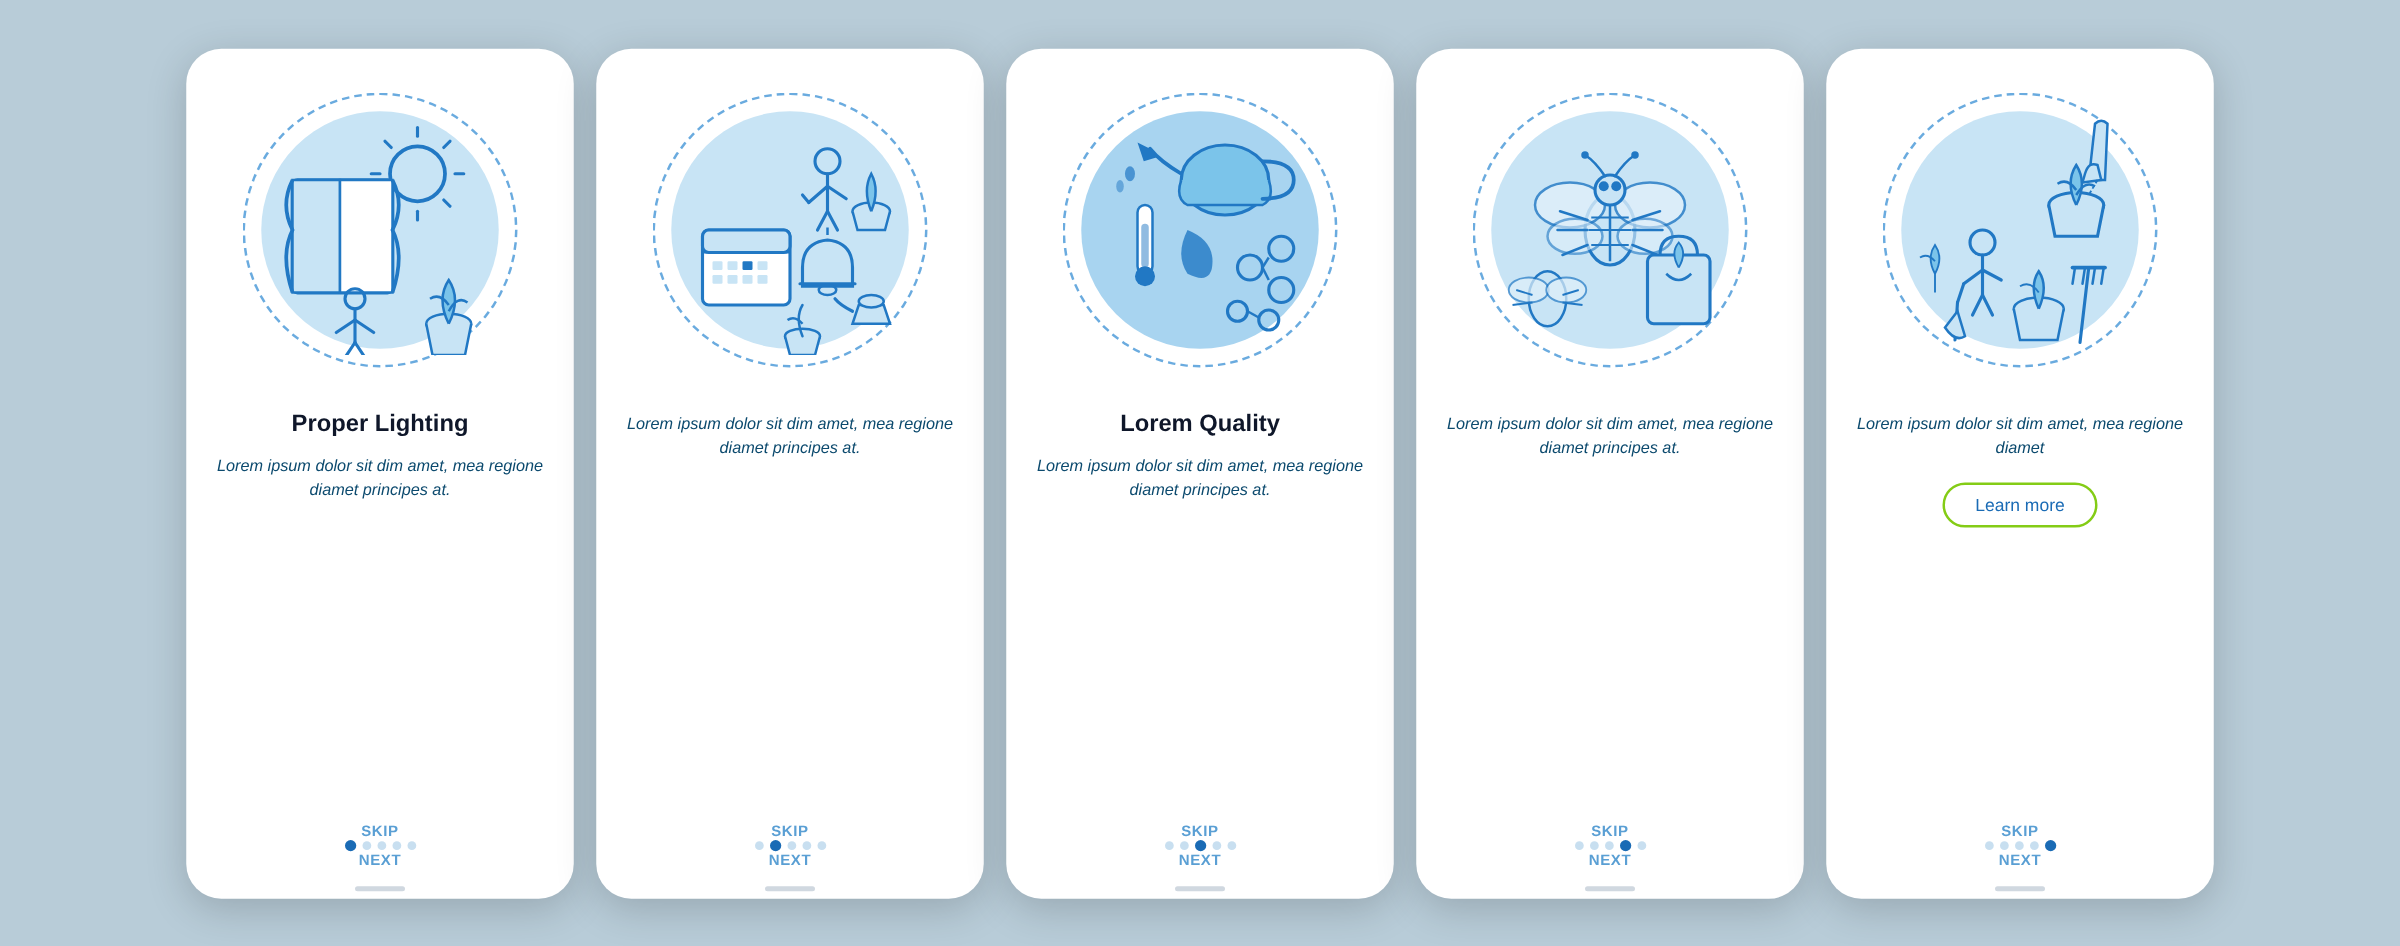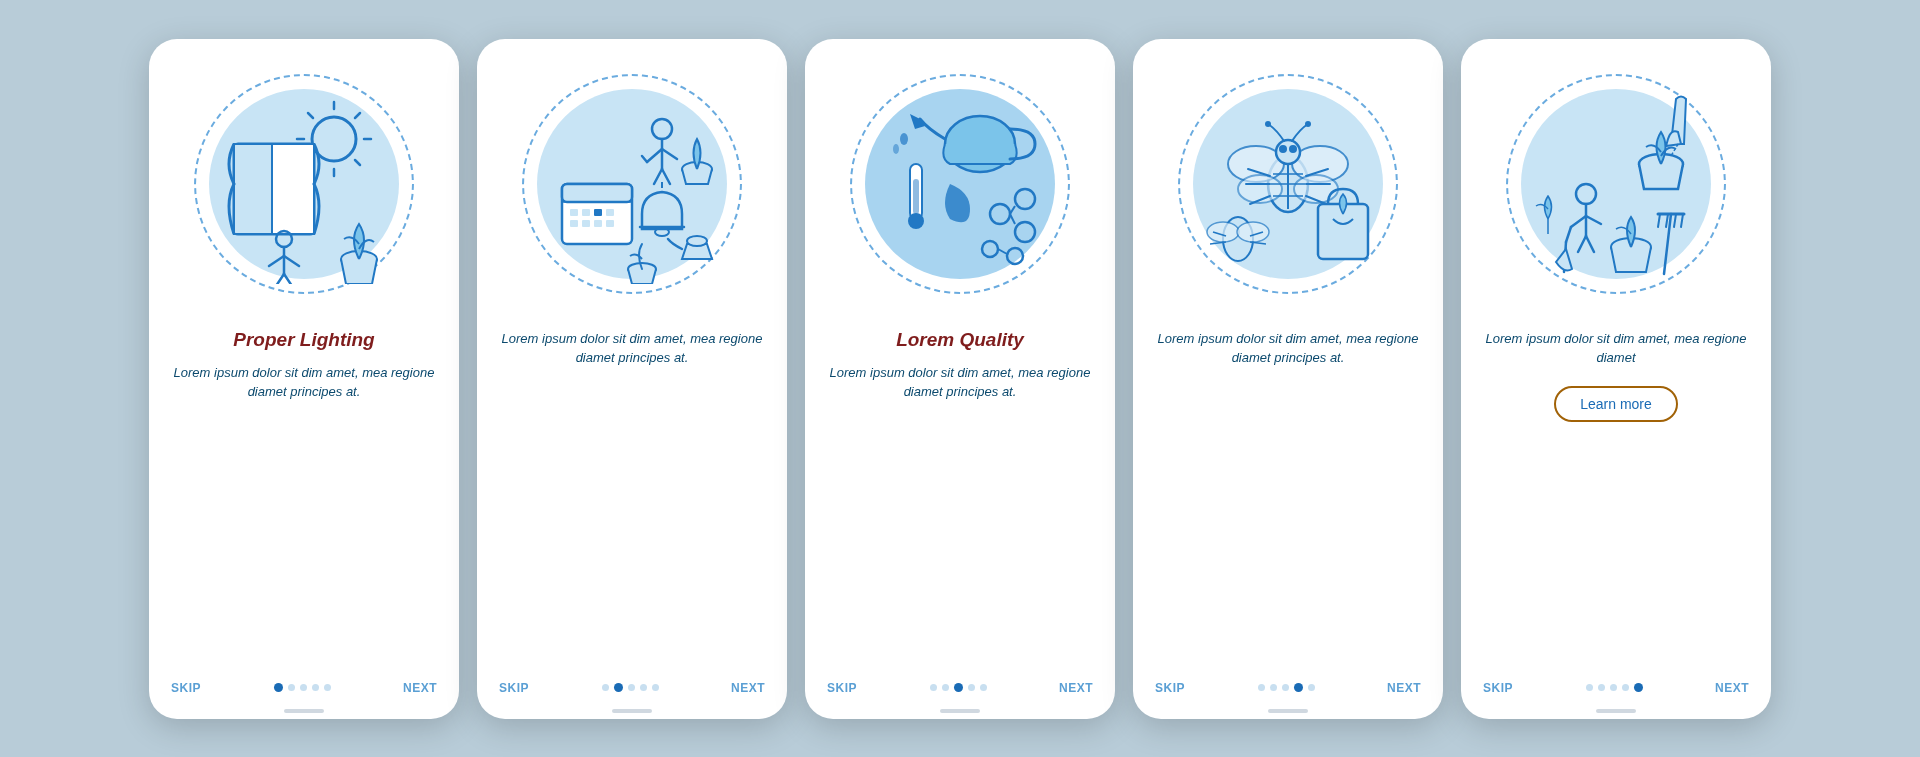--- a/index.html
+++ b/index.html
@@ -66,54 +66,54 @@
     .content-area {
       width: 100%;
       padding: 0 22px;
       flex: 1;
       display: flex;
       flex-direction: column;
     }
     .screen-title {
       font-size: 19px;
       font-weight: 700;
-      color: #7f1d1d;
+      color: #0f172a;
       text-align: center;
       margin-bottom: 12px;
-      font-style: italic;
     }
     .screen-desc {
       font-size: 13px;
       color: #0c4a6e;
       text-align: center;
       line-height: 1.5;
       margin-bottom: 10px;
       font-style: italic;
     }
     .learn-more-btn {
       display: block;
       margin: 8px auto 0;
       padding: 8px 24px;
-      border: 2px solid #a16207;
+      border: 2px solid #84cc16;
       border-radius: 22px;
       background: white;
       color: #1a6bb5;
       font-size: 14px;
       font-weight: 500;
       cursor: pointer;
       text-align: center;
       width: fit-content;
     }
     .nav-area {
       width: 100%;
       padding: 10px 22px 14px;
       display: flex;
       align-items: center;
       justify-content: space-between;
       flex-shrink: 0;
+      flex-direction: column;
     }
     .nav-skip, .nav-next {
       font-size: 12px;
       font-weight: 700;
       color: #5a9fd4;
       letter-spacing: 0.5px;
       cursor: pointer;
     }
     .dots-row {
       display: flex;

